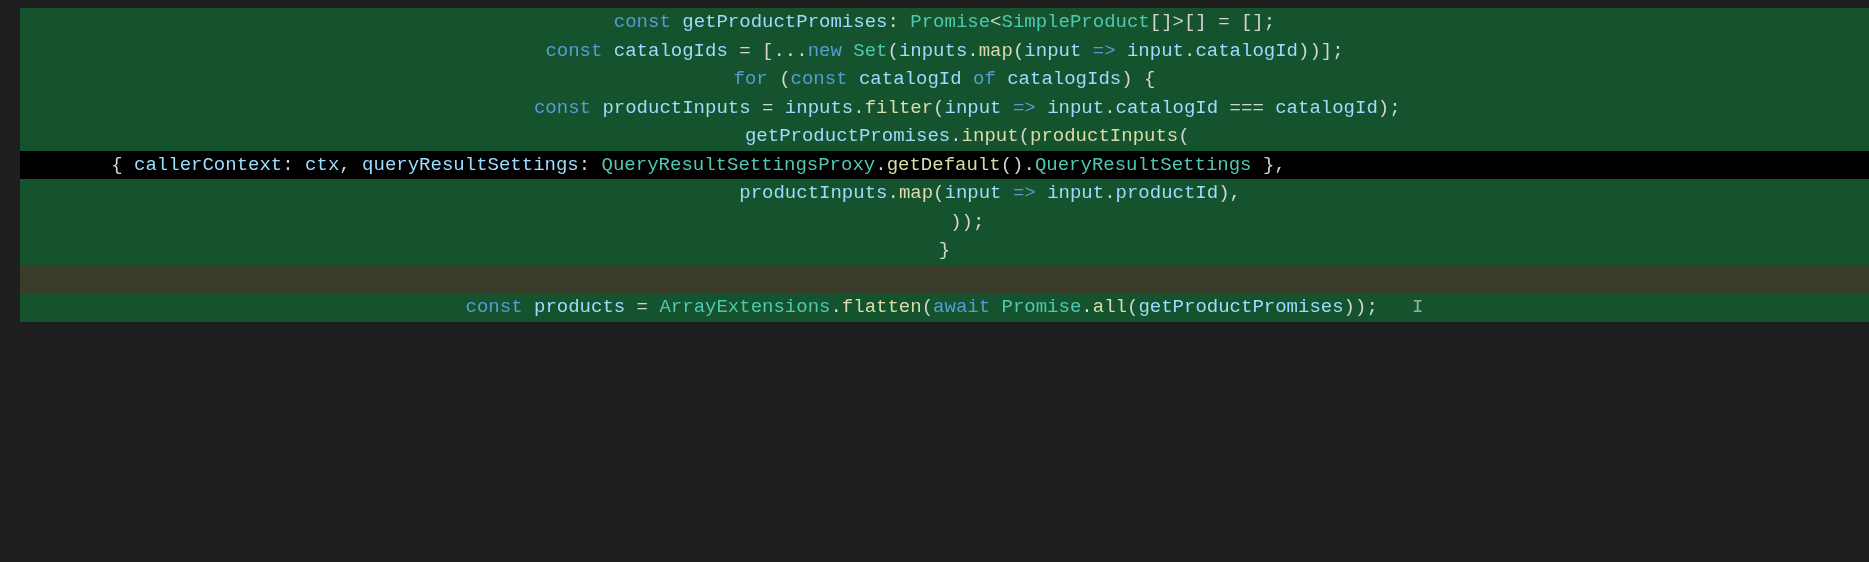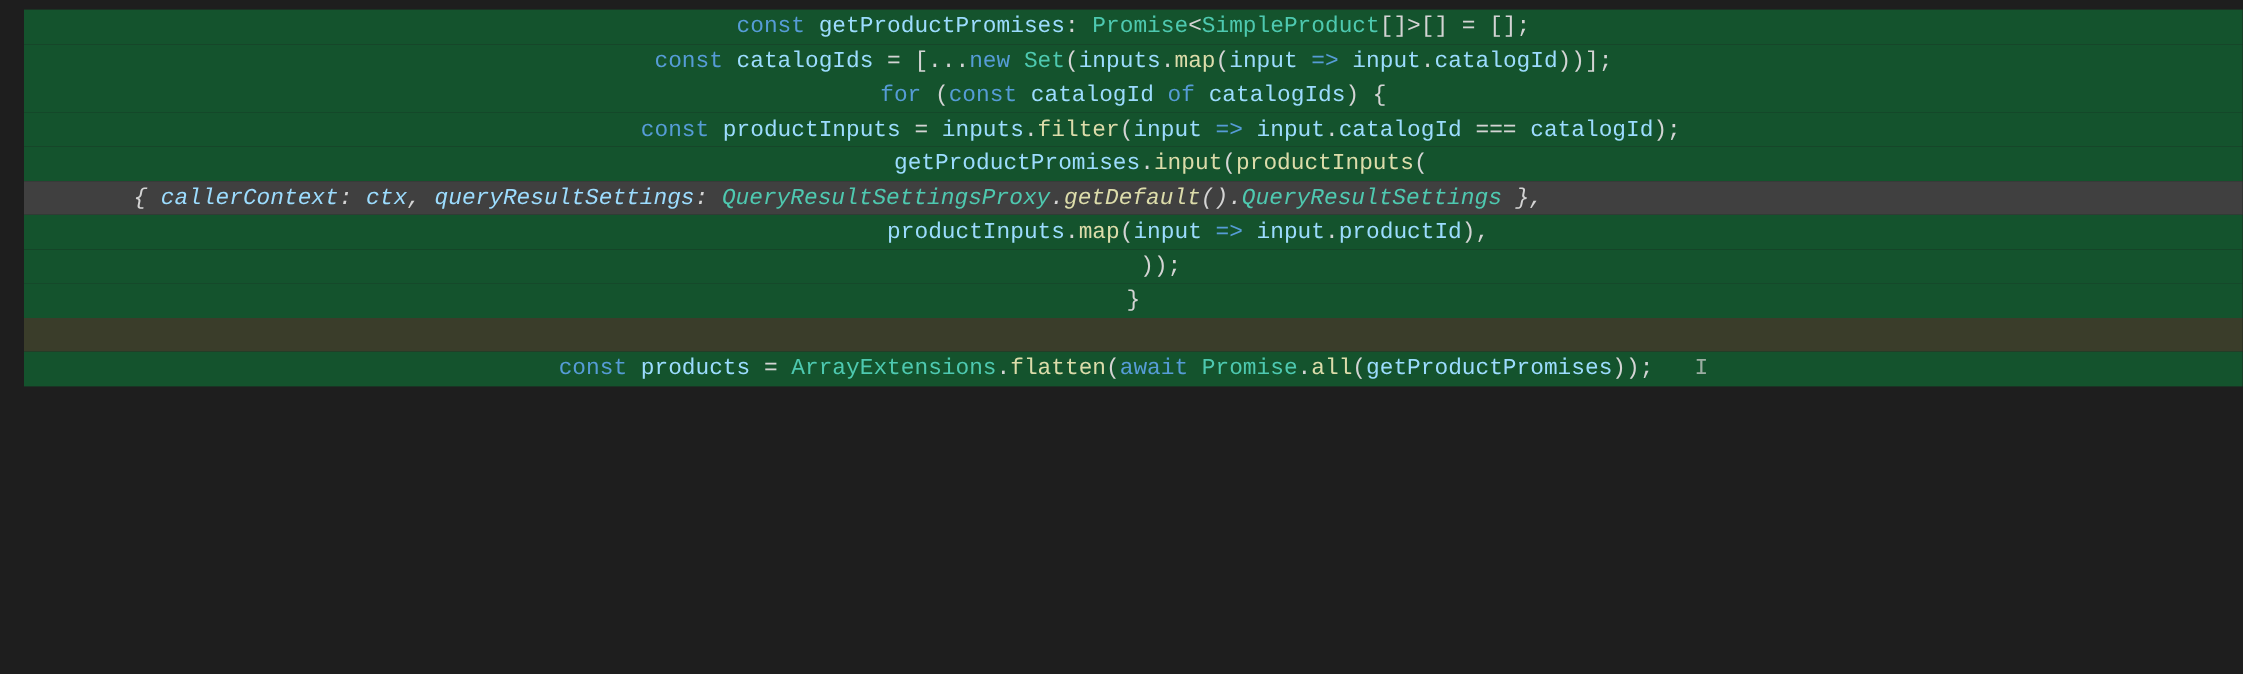--- a/index.html
+++ b/index.html
@@ -23,22 +23,21 @@
     }
     .line {
       white-space: pre;
       position: relative;
     }
     .highlighted {
       background-color: #14532d;
       text-align: center;
     }
     .dim {
-      background-color: #404040;
-      font-style: italic;
+      background-color: #000000;
     }
     .blank-highlighted {
       background-color: #3a3d2a;
       height: 28.5px;
     }
     
     .kw { color: #569cd6; }
     .var { color: #9cdcfe; }
     .type { color: #4ec9b0; }
     .punct { color: #d4d4d4; }

